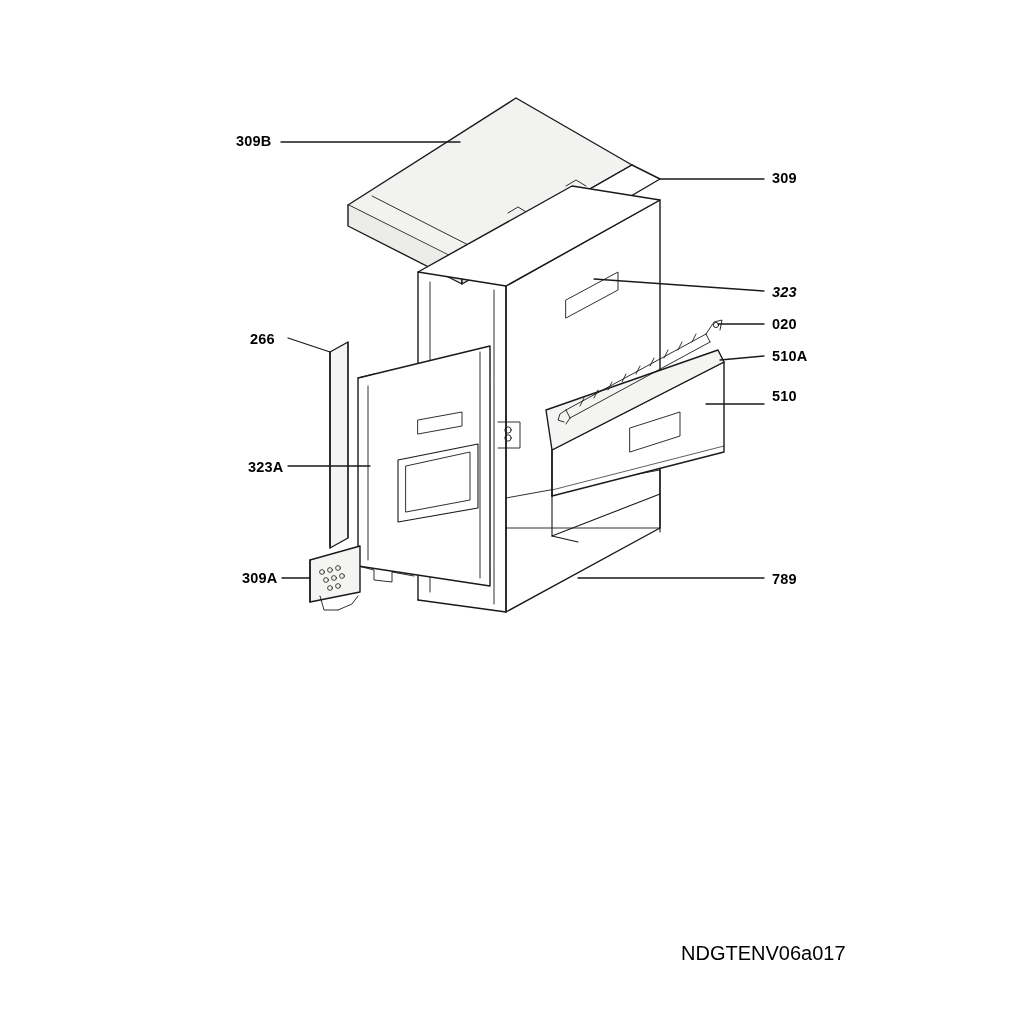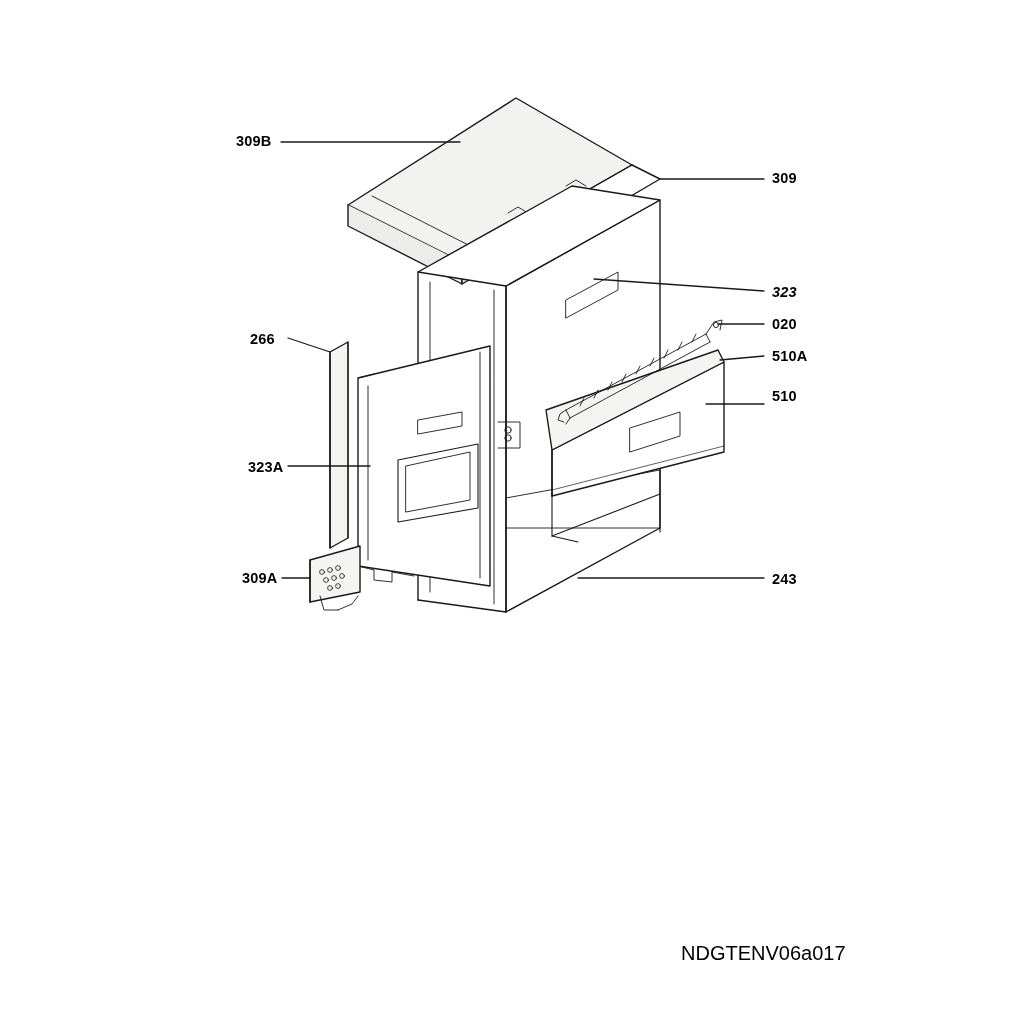--- a/index.html
+++ b/index.html
@@ -183,18 +183,18 @@
   <div id="callouts">
       <div class="callout" style="left: 236px; top: 133px;">309B</div>
       <div class="callout" style="left: 772px; top: 170px;">309</div>
       <div class="callout" style="left: 772px; top: 284px; font-style: italic;">323</div>
       <div class="callout" style="left: 250px; top: 331px;">266</div>
       <div class="callout" style="left: 772px; top: 316px;">020</div>
       <div class="callout" style="left: 772px; top: 348px;">510A</div>
       <div class="callout" style="left: 772px; top: 388px;">510</div>
       <div class="callout" style="left: 248px; top: 459px;">323A</div>
       <div class="callout" style="left: 236px; top: 570px; margin-left: 6px;">309A</div>
-      <div class="callout" style="left: 772px; top: 571px;">243</div>
+      <div class="callout" style="left: 772px; top: 571px;">789</div>
     </div>
 
   <div id="drawing-code" style="left: 681px; top: 942px;">NDGTENV06a017</div>
 
 </div>
 
 </body></html>

